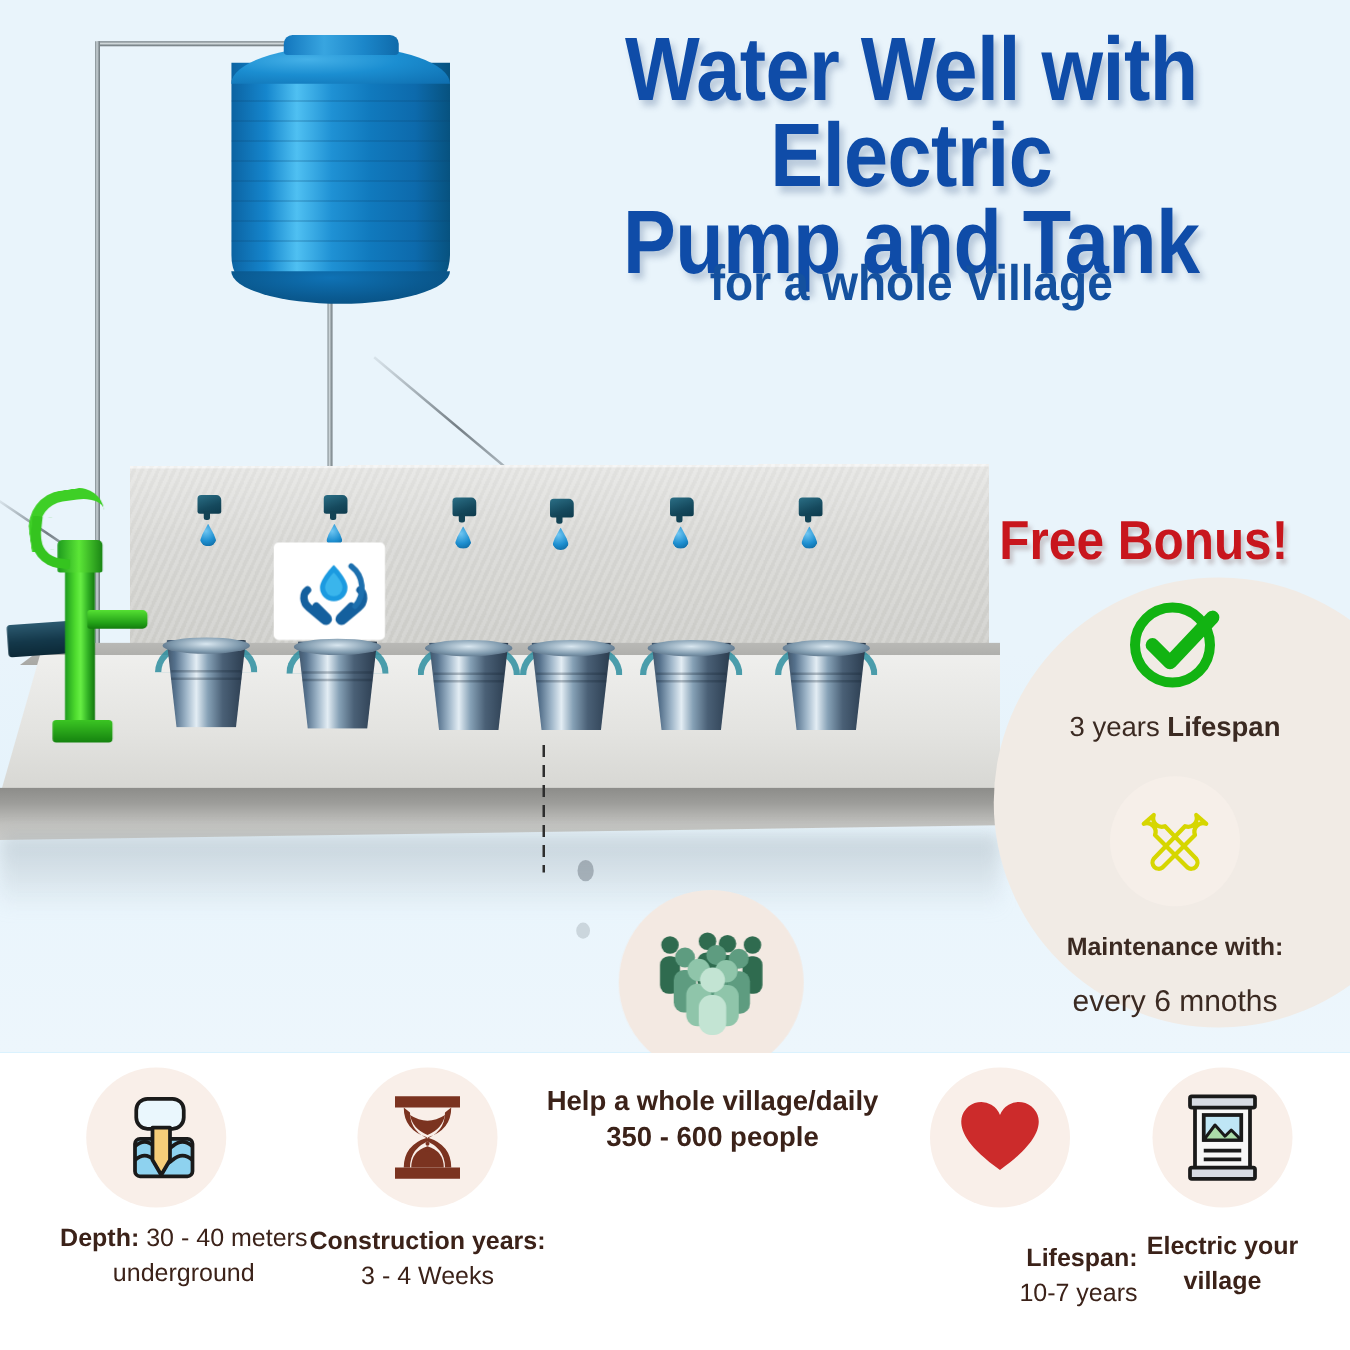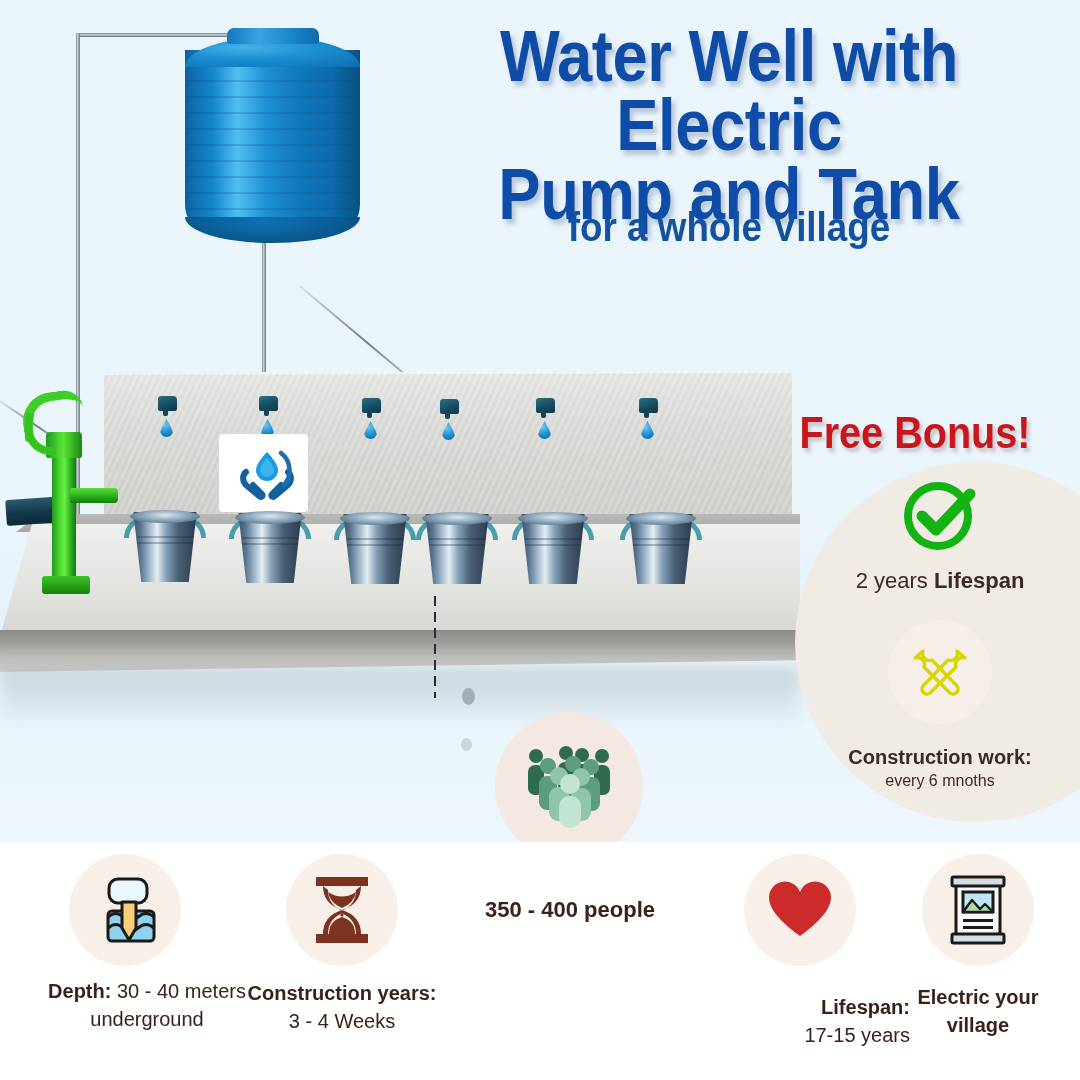--- a/index.html
+++ b/index.html
@@ -254,21 +254,21 @@
   .tools-circle {
     width:104px; height:104px; border-radius:50%;
     background:#f6efe9; margin: 26px auto 0;
     display:flex; align-items:center; justify-content:center;
   }
   .bonus-text-2 {
     font-size: 20px; color:#3b2a22; font-weight:700; margin-top: 22px;
     font-family:"Liberation Sans","DejaVu Sans",sans-serif;
   }
   .bonus-text-3 {
-    font-size: 16px; color:#3b2a22; font-weight:400; margin-top: 3px;
+    font-size: 24px; color:#3b2a22; font-weight:400; margin-top: 18px;
     font-family:"Liberation Sans","DejaVu Sans",sans-serif;
   }
 
   
   .village-circle {
     position:absolute; left: 495px; top: 712px; width: 148px; height: 148px;
     background: radial-gradient(circle at 50% 50%, #f3e9e2 0%, #f3e9e2 72%, rgba(243,233,226,.0) 100%);
     border-radius:50%;
     z-index: 4;
     display:flex; align-items:center; justify-content:center;
@@ -478,32 +478,32 @@
 
   <div class="bonus-circle"></div>
   <div class="free-bonus">Free Bonus!</div>
 
   <div class="bonus-inner">
     <svg width="88" height="88" viewBox="0 0 88 88">
       <circle cx="42" cy="46" r="30" fill="none" stroke="#12b312" stroke-width="8"></circle>
       <path d="M26 46 L40 60 L74 24" fill="none" stroke="#12b312" stroke-width="11" stroke-linecap="round" stroke-linejoin="round"></path>
     </svg>
     <div class="bonus-text-1">
-      <span>2 years </span><b>Lifespan</b>
+      <span>3 years </span><b>Lifespan</b>
     </div>
 
     <div class="tools-circle">
       <svg width="62" height="62" viewBox="0 0 62 62">
         <g fill="none" stroke="#d6d600" stroke-width="3.4" stroke-linejoin="round" stroke-linecap="round">
           <path d="M12 10 a7 7 0 0 0 9 9 L46 45 a5 5 0 0 1 -7 7 L13 26 a7 7 0 0 0 -9 -9 z" transform="translate(2,0)"></path>
           <path d="M50 10 a7 7 0 0 1 -9 9 L16 45 a5 5 0 0 0 7 7 L49 26 a7 7 0 0 1 9 -9 z" transform="translate(-2,0)"></path>
         </g>
       </svg>
     </div>
-    <div class="bonus-text-2">Construction work:</div>
+    <div class="bonus-text-2">Maintenance with:</div>
     <div class="bonus-text-3">every 6 mnoths</div>
   </div>
 
   <div class="bottom">
 
     <div class="feat f-depth">
       <div class="feat-icon">
         <svg width="78" height="74" viewBox="0 0 78 74">
           <rect x="22" y="38" width="46" height="30" rx="4" fill="#8ed2ef" stroke="#1a1a1a" stroke-width="3"></rect>
           <path d="M22 44 q8 -7 15 0 q8 7 15 0 q8 -7 16 0" fill="none" stroke="#1a1a1a" stroke-width="3"></path>
@@ -538,21 +538,21 @@
     </div>
 
     <div class="feat f-life">
       <div class="feat-icon">
         <svg width="66" height="60" viewBox="0 0 66 60">
           <path d="M33 56 C8 38 2 26 2 17 A16 16 0 0 1 33 12 A16 16 0 0 1 64 17 C64 26 58 38 33 56 z" fill="#cc2b2b"></path>
         </svg>
       </div>
       <div class="feat-label">
         <b>Lifespan:</b><br>
-        <span class="reg">17-15 years</span>
+        <span class="reg">10-7 years</span>
       </div>
     </div>
 
     <div class="feat f-banner">
       <div class="feat-icon">
         <svg width="64" height="72" viewBox="0 0 64 72">
           <rect x="10" y="8" width="44" height="56" fill="#f7f7f7" stroke="#1a1a1a" stroke-width="3"></rect>
           <rect x="6" y="3" width="52" height="9" rx="1.5" fill="#d7dbe3" stroke="#1a1a1a" stroke-width="3"></rect>
           <rect x="6" y="60" width="52" height="9" rx="1.5" fill="#d7dbe3" stroke="#1a1a1a" stroke-width="3"></rect>
           <rect x="17" y="18" width="30" height="20" fill="#bfe6f5" stroke="#1a1a1a" stroke-width="3"></rect>
@@ -562,17 +562,17 @@
         </svg>
       </div>
       <div class="feat-label">
         <b>Electric your</b><br>
         <b>village</b>
       </div>
     </div>
   </div>
 
   <div class="village-text">
-    <br>
-    <span>350 - 400 people</span>
+    <span>Help a whole village/daily</span><br>
+    <span>350 - 600 people</span>
   </div>
 
 </div>
 
 </body></html>

